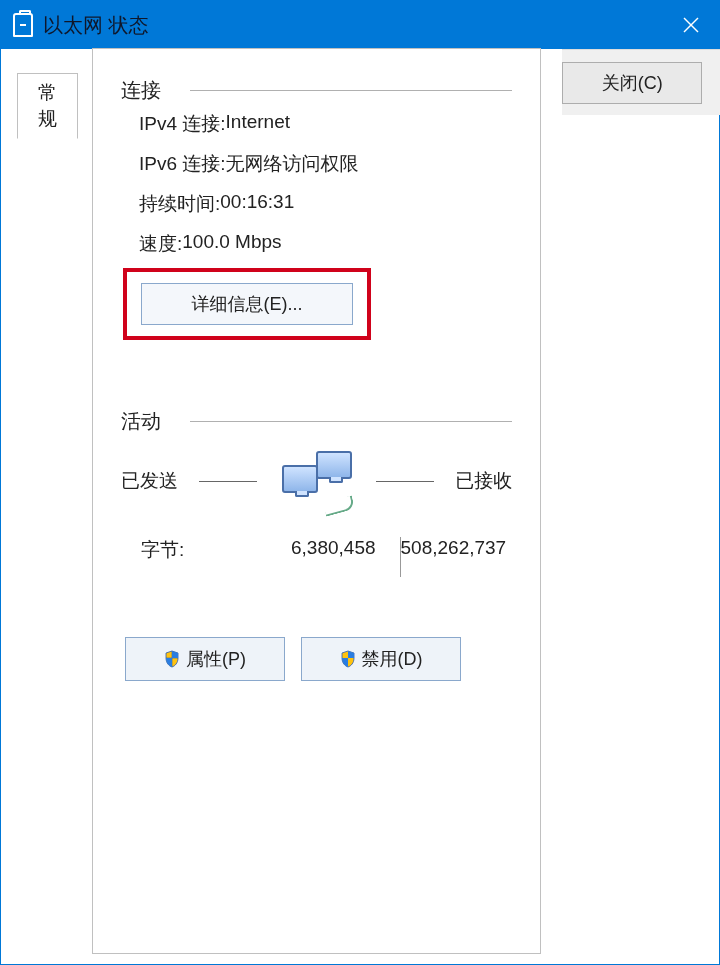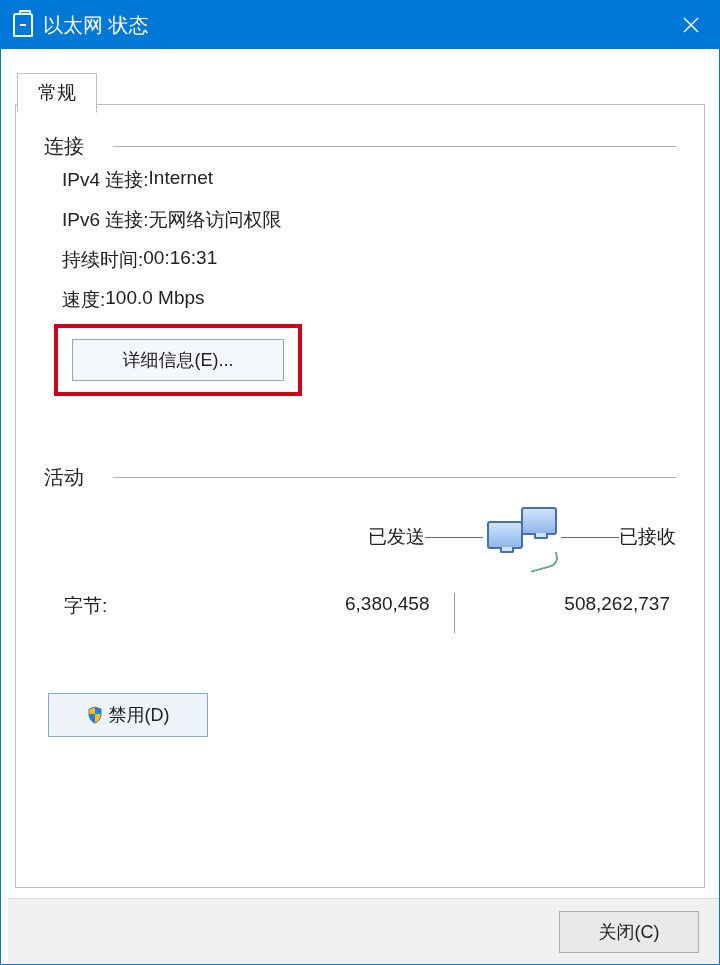--- a/index.html
+++ b/index.html
@@ -16,21 +16,21 @@
       width: 720px;
       height: 965px;
       border: 1px solid #0078d7;
       display: flex;
       flex-direction: column;
       background: #fff;
     }
     
     .title-bar {
       background: #0078d7;
-      color: #ffffff;
+      color: #0f172a;
       height: 48px;
       display: flex;
       align-items: center;
       padding-left: 12px;
       position: relative;
     }
     .title-icon {
       width: 20px;
       height: 24px;
       border: 2px solid #fff;
@@ -67,21 +67,21 @@
       align-items: center;
       justify-content: center;
       cursor: pointer;
     }
     .close-btn svg { stroke: #fff; }
 
     
     .client {
       flex: 1;
       display: flex;
-      flex-direction: column;
+      flex-direction: row;
       background: #fff;
     }
 
     
     .tab-strip {
       padding: 24px 0 0 16px;
       height: 56px;
       position: relative;
     }
     .tab {
@@ -130,21 +130,21 @@
     }
     .kv .k {}
     .kv .v { text-align: right; }
 
     
     .highlight-box {
       border: 4px solid #d0021b;
       padding: 11px 14px;
       width: 248px;
       margin-top: 4px;
-      margin-left: 10px;
+      margin-left: 2px;
     }
     .btn {
       background: #e1e9f3;
       border: 1px solid #8aa8cc;
       font-size: 18px;
       padding: 8px 0;
       text-align: center;
       cursor: default;
       display: flex;
       align-items: center;
@@ -155,21 +155,21 @@
       background: #f4f7fb;
     }
     .btn.details {
       width: 100%;
     }
 
     
     .activity-row {
       display: flex;
       align-items: center;
-      justify-content: flex-end;
+      justify-content: space-between;
       gap: 0;
       margin-top: 16px;
       font-size: 19px;
     }
     .dash { width: 58px; border-top: 1px solid #666; height: 0; }
     .net-icon { width: 78px; height: 60px; position: relative; }
     .mon {
       position: absolute;
       width: 36px; height: 28px;
       border: 2px solid #4a6fa8;
@@ -318,20 +318,31 @@
           <span class="divider"></span>
           <span class="recv">508,262,737</span>
         </div>
       </div>
 
       <div class="btn-row">
         <div class="btn">
           <span class="shield">
             <svg viewBox="0 0 16 18">
                 <path d="M8 1 L14 3 V8 C14 13 11 16 8 17 C5 16 2 13 2 8 V3 Z" fill="#ffc20e" stroke="#2a5ab0" stroke-width="0.8"></path>
+                <path d="M8 1 L8 17 M2 8 L14 8" stroke="#2a5ab0" stroke-width="0.6"></path>
+                <path d="M8 1 L14 3 V8 L8 8 Z" fill="#2a7de1"></path>
+                <path d="M2 8 L8 8 V17 C5 16 2 13 2 8 Z" fill="#2a7de1"></path>
+              </svg>
+          </span>
+          <span>属性(P)</span>
+        </div>
+        <div class="btn">
+          <span class="shield">
+            <svg viewBox="0 0 16 18">
+                <path d="M8 1 L14 3 V8 C14 13 11 16 8 17 C5 16 2 13 2 8 V3 Z" fill="#ffc20e" stroke="#2a5ab0" stroke-width="0.8"></path>
                 <path d="M8 1 L14 3 V8 L8 8 Z" fill="#2a7de1"></path>
                 <path d="M2 8 L8 8 V17 C5 16 2 13 2 8 Z" fill="#2a7de1"></path>
               </svg>
           </span>
           <span>禁用(D)</span>
         </div>
       </div>
 
     </div>
 

